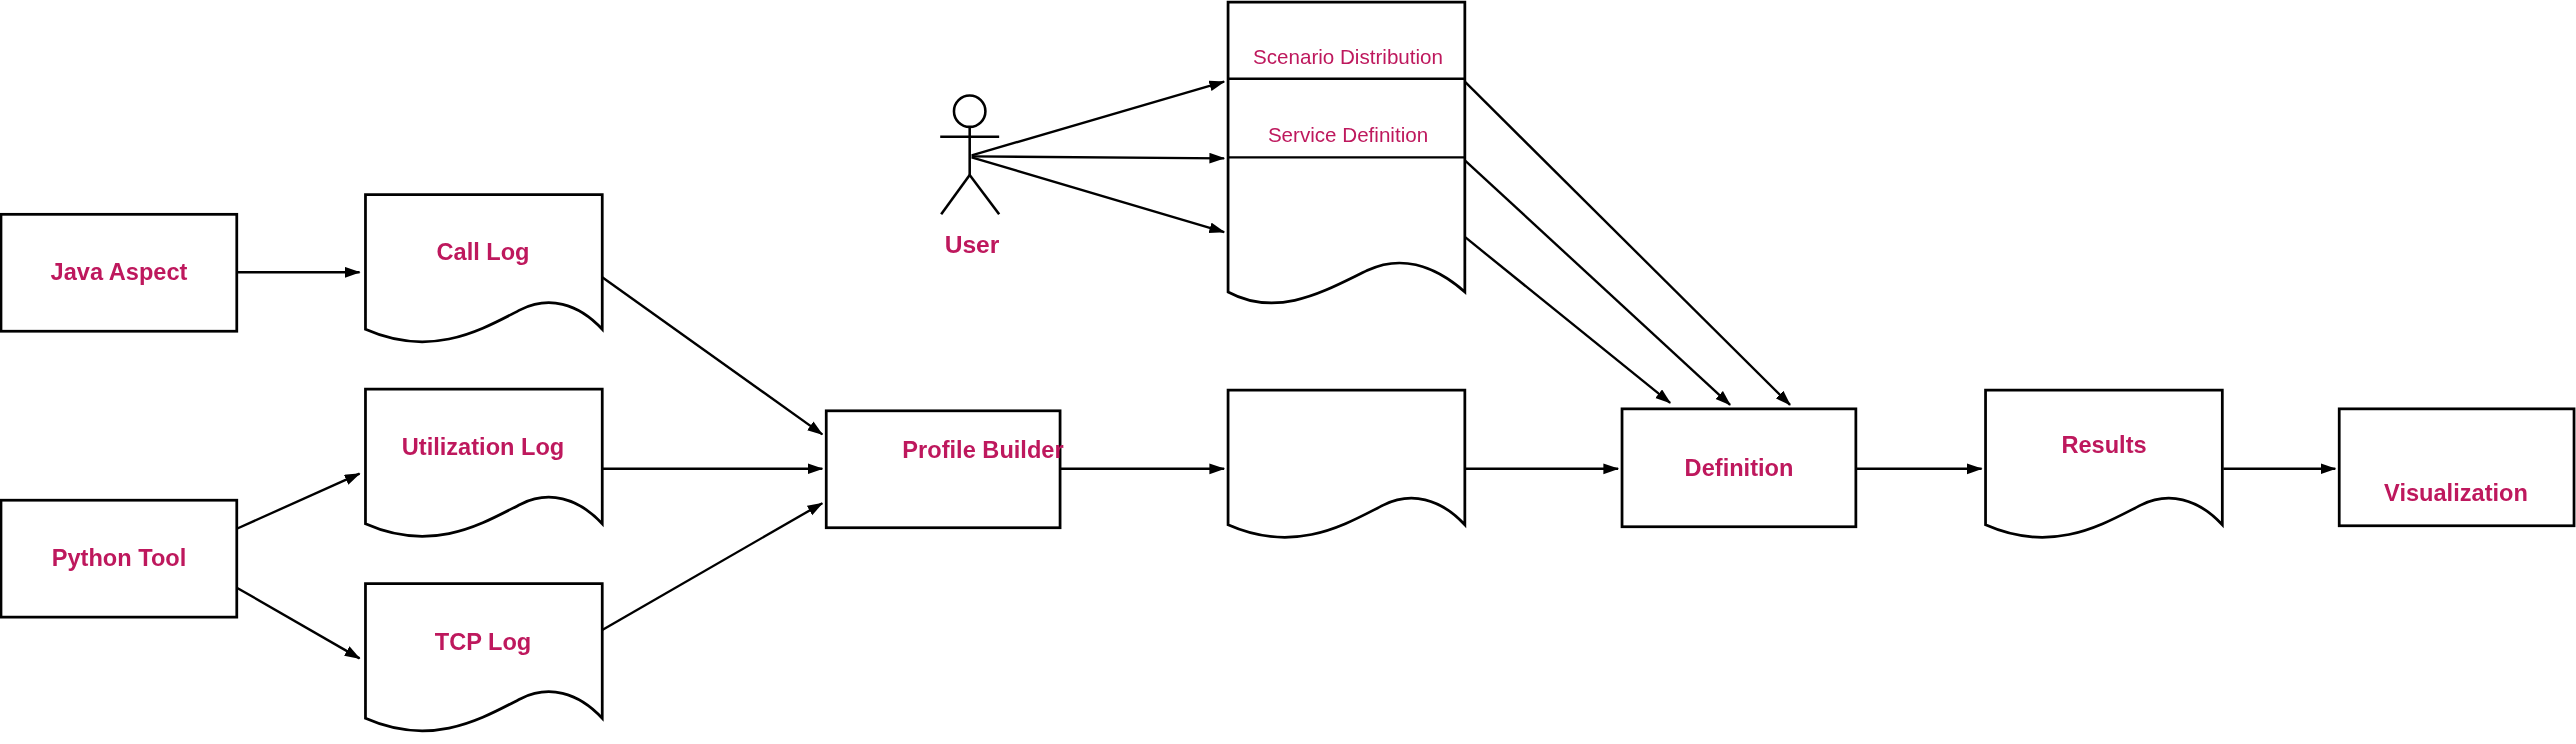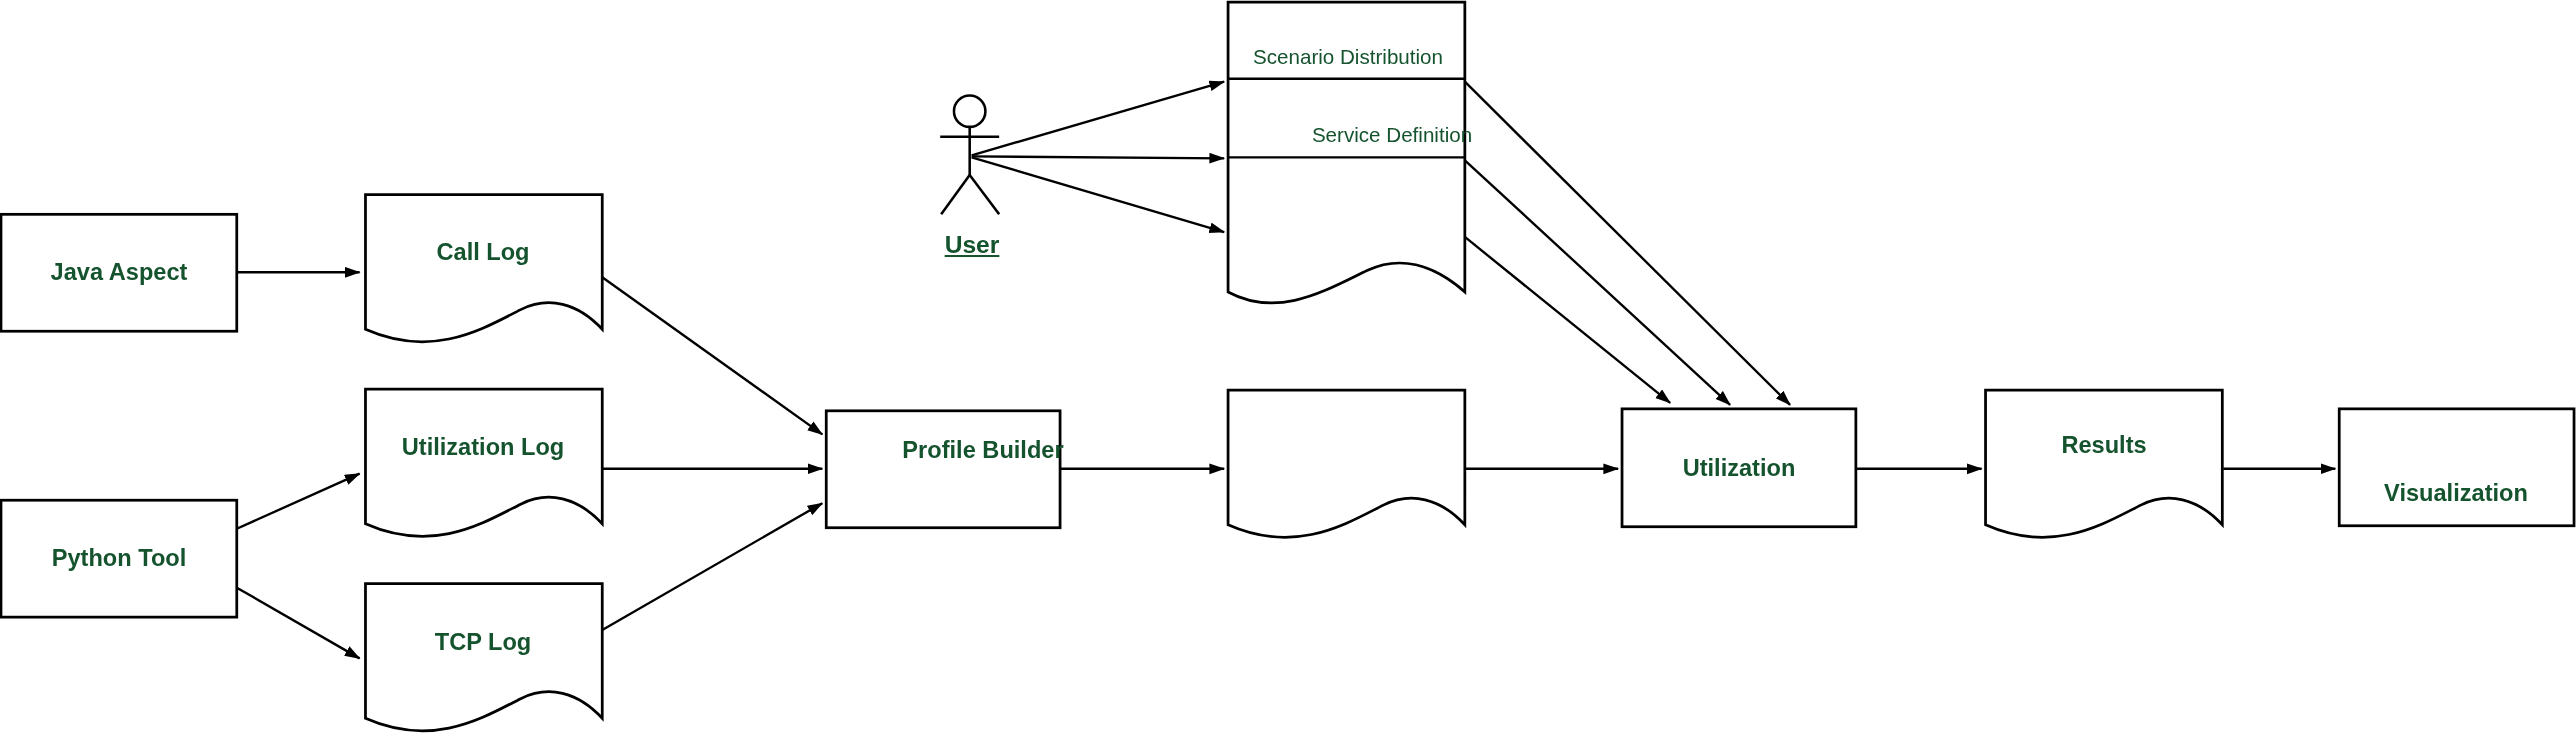--- a/index.html
+++ b/index.html
@@ -3,21 +3,21 @@
 <meta charset="utf-8">
 <style>
   html,body{margin:0;padding:0;background:#ffffff;}
   .stage{position:relative;width:2576px;height:745px;background:#ffffff;overflow:hidden;
          font-family:"Liberation Sans",sans-serif;}
   .stage svg{position:absolute;left:0;top:0;}
   .shape{fill:#ffffff;stroke:#000000;stroke-width:2.8px;}
   .edge{stroke:#000000;stroke-width:2.4px;fill:none;}
   .figure{stroke:#000000;stroke-width:2.6px;fill:none;}
   .divider{stroke:#000000;stroke-width:2.4px;}
-  .label{position:absolute;transform:translate(-50%,-50%);color:#14532d;
+  .label{position:absolute;transform:translate(-50%,-50%);color:#be185d;
          font-weight:700;font-size:23.6px;text-align:center;white-space:nowrap;line-height:1.3;}
   .label.regular{font-weight:400;font-size:20.6px;}
   .label.wrap{white-space:normal;width:167px;}
   .label.wrap-wide{white-space:normal;width:187px;}
 </style>
 </head>
 <body>
 
 <div class="stage">
 
@@ -75,22 +75,22 @@
       <line class="figure" x1="987" y1="178" x2="1017" y2="218"></line>
     </g>
   </svg>
 
   <div class="label" style="left:119px;top:272px;">Java Aspect</div>
   <div class="label" style="left:483px;top:252px;">Call Log</div>
   <div class="label" style="left:119px;top:558px;">Python Tool</div>
   <div class="label" style="left:483px;top:447px;">Utilization Log</div>
   <div class="label" style="left:483px;top:642px;">TCP Log</div>
   <div class="label" style="left:943px;top:450px;margin-left:40px;">Profile Builder</div>
-  <div class="label" style="left:1739px;top:468px;">Utilization</div>
+  <div class="label" style="left:1739px;top:468px;">Definition</div>
   <div class="label" style="left:2104px;top:445px;">Results</div>
   <div class="label" style="left:2456px;top:468px;margin-top:25px;">Visualization</div>
 
   <div class="label regular" style="left:1348px;top:57px;">Scenario Distribution</div>
-  <div class="label regular" style="left:1348px;top:135px;margin-left:44px;">Service Definition</div>
+  <div class="label regular" style="left:1348px;top:135px;">Service Definition</div>
 
-  <div class="label" style="left:972px;top:245px;font-size:24.6px;text-decoration:underline;">User</div>
+  <div class="label" style="left:972px;top:245px;font-size:24.6px;">User</div>
 </div>
 
 
 </body></html>

